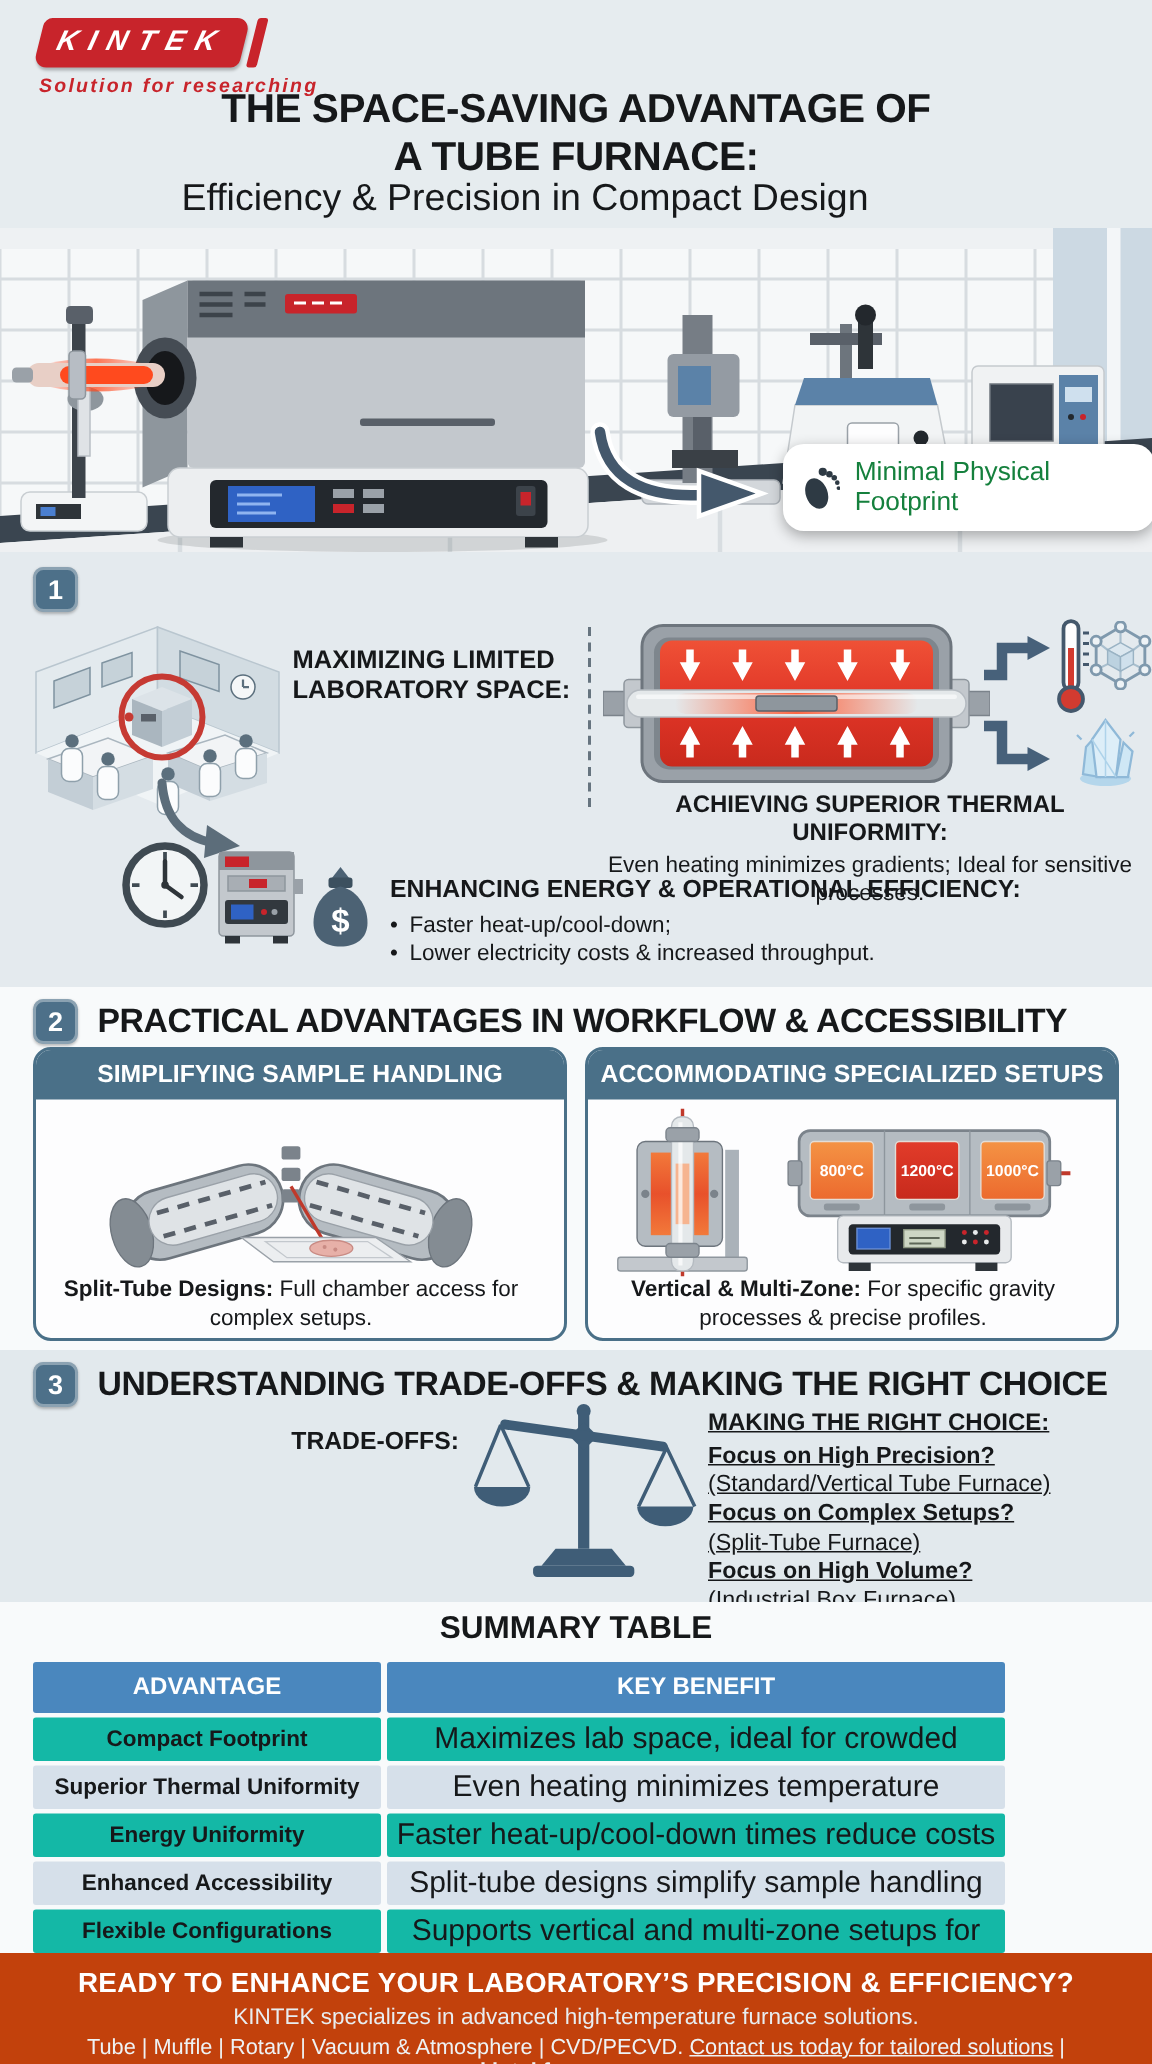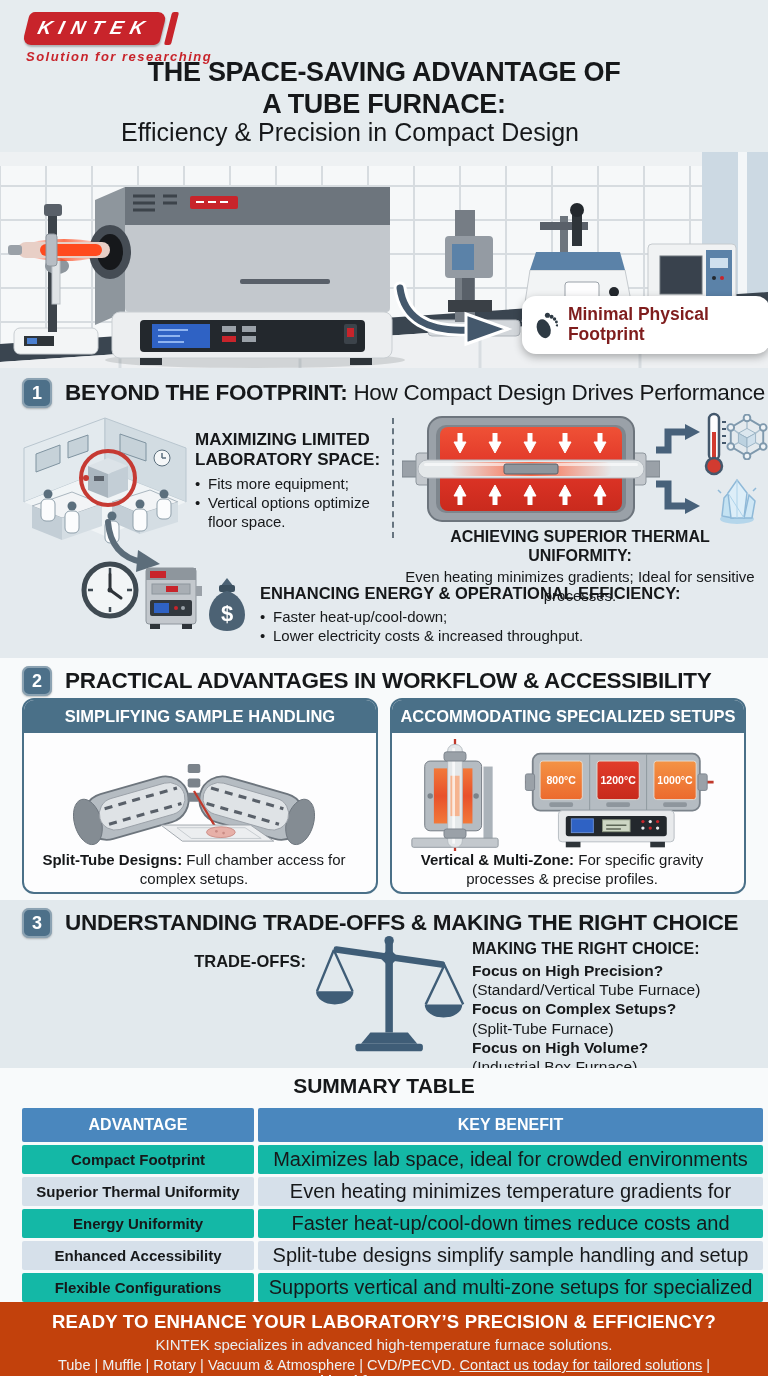--- a/index.html
+++ b/index.html
@@ -15,21 +15,21 @@
   .logo-box span{color:#fff;font-weight:bold;font-style:italic;font-size:19px;letter-spacing:7px;}
   .logo-slash{width:7px;height:33px;background:#c8242b;transform:skew(-14deg);border-radius:2px;}
   .tagline{margin-top:4px;color:#c8242b;font-weight:bold;font-style:italic;font-size:13px;letter-spacing:1.5px;}
   .title{position:absolute;left:0;top:56px;width:768px;text-align:center;font-weight:bold;
          font-size:27px;line-height:1.2;letter-spacing:-.3px;}
   .subtitle{position:absolute;left:0;top:118px;width:700px;text-align:center;font-size:25px;font-weight:normal;}
   
   .hero{top:152px;height:216px;background:#dfe5e9;}
   .callout{position:absolute;left:522px;top:144px;width:224px;background:#fff;border-radius:14px;
            box-shadow:0 3px 9px rgba(0,0,0,.3);display:flex;align-items:center;gap:10px;padding:9px 12px;}
-  .callout .txt{font-weight:bold;font-size:17.5px;line-height:1.13;color:#7f1d1d;}
+  .callout .txt{font-weight:normal;font-size:17.5px;line-height:1.13;color:#15803d;}
   
   .sec-head{position:absolute;left:22px;display:flex;align-items:center;gap:13px;}
   .badge{width:30px;height:30px;border-radius:7px;background:#4d7089;color:#fff;font-weight:bold;
          font-size:18px;line-height:30px;text-align:center;flex:0 0 auto;
          box-shadow:inset 0 0 0 2px rgba(255,255,255,.35),0 1px 2px rgba(0,0,0,.25);}
   .sec-title{font-size:22.5px;letter-spacing:-.3px;white-space:nowrap;}
   .sec-title b{font-weight:bold;}
   .s1{top:368px;height:290px;background:#e4eaee;}
   .s2{top:658px;height:242px;background:#f8fafb;}
   .s3{top:900px;height:168px;background:#e2e9ed;}
@@ -49,21 +49,21 @@
              padding:6px 20px 8px 8px;}
   .card-art{display:flex;align-items:center;justify-content:center;gap:10px;}
   .caption{font-size:15px;line-height:1.25;text-align:center;}
   .caption b{font-weight:bold;}
   
   .tradeoffs{text-align:right;font-size:15.5px;line-height:1.3;}
   .choice{font-size:15.5px;line-height:1.24;}
   .choice .q{font-weight:bold;}
   
   .sum-title{position:absolute;top:6px;left:0;width:768px;text-align:center;font-weight:bold;font-size:21px;}
-  .tbl{position:absolute;left:22px;top:40px;width:741px;}
+  .tbl{position:absolute;left:22px;top:40px;width:648px;}
   .trow{display:flex;gap:4px;margin-bottom:3px;}
   .thead .tc{background:#4a87be;color:#fff;font-weight:bold;font-size:16px;height:34px;line-height:34px;}
   .tc{text-align:center;border-radius:2px;}
   .tc-a{width:232px;flex:0 0 auto;}
   .tc-b{flex:1;}
   .tdata .tc{height:29px;line-height:29px;font-size:20px;}
   .tdata .tc-a{font-weight:bold;font-size:15px;}
   .row-light .tc{background:#14b8a6;}
   .row-dark .tc{background:#d6e0ea;}
   
@@ -202,21 +202,20 @@
           <circle cx="30" cy="17" r="1.9" fill="#2e3a44"></circle>
         <circle cx="31" cy="21.5" r="1.6" fill="#2e3a44"></circle>
       </svg>
       <div class="txt">Minimal Physical Footprint</div>
     </div>
   </div>
 
   <section class="band s1">
     <div class="sec-head" style="top:10px;">
       <div class="badge">1</div>
-      <div class="sec-title"><b>BEYOND THE FOOTPRINT:</b><span> How Compact Design Drives Performance</span></div>
     </div>
 
     <svg class="abs" style="left:16px;top:42px;" width="178" height="160" viewBox="0 0 178 160">
       <polygon points="8,38 89,8 89,60 8,92" fill="#e3eaee" stroke="#b9c6cf"></polygon>
       <polygon points="89,8 170,38 170,92 89,60" fill="#d2dce2" stroke="#b9c6cf"></polygon>
       <polygon points="8,92 89,60 170,92 89,126" fill="#f0f4f6"></polygon>
       <polygon points="20,44 44,35 44,53 20,62" fill="#c6d2d9" stroke="#7f93a0"></polygon>
       <polygon points="52,32 72,25 72,41 52,48" fill="#c6d2d9" stroke="#7f93a0"></polygon>
       <polygon points="104,24 130,33 130,51 104,42" fill="#c6d2d9" stroke="#7f93a0"></polygon>
       <circle cx="146" cy="48" r="8" fill="#f5f7f8" stroke="#5b6f7d"></circle>
@@ -242,24 +241,20 @@
           <rect x="141" y="89" width="14" height="20" rx="5" fill="#fbfcfd" stroke="#8fa0ab"></rect>
         <circle cx="96" cy="106" r="4.5" fill="#5b6f7d"></circle>
           <rect x="89" y="111" width="14" height="22" rx="5" fill="#fbfcfd" stroke="#8fa0ab"></rect>
       </g>
       <circle cx="92" cy="68" r="27" fill="none" stroke="#c63a33" stroke-width="4"></circle>
       <circle cx="70" cy="68" r="3" fill="#c63a33"></circle>
     </svg>
 
     <div class="abs" style="left:195px;top:62px;width:202px;">
       <div class="blockhead" style="font-size:17px;">MAXIMIZING LIMITED LABORATORY SPACE:</div>
-      <div class="bullets">
-        <div>Fits more equipment;</div>
-        <div>Vertical options optimize floor space.</div>
-      </div>
     </div>
 
     <div class="abs" style="left:392px;top:50px;height:120px;border-left:2px dashed #66747f;"></div>
 
     <svg class="abs" style="left:402px;top:45px;" width="258" height="112" viewBox="0 0 258 112">
       <defs>
         <linearGradient id="redGrad" x1="0" y1="0" x2="0" y2="1">
           <stop offset="0" stop-color="#ef5136"></stop>
             <stop offset="0.5" stop-color="#e03527"></stop>
             <stop offset="1" stop-color="#c92a1d"></stop>
@@ -506,21 +501,21 @@
       <polygon points="78,16 88,26 78,36 68,26" fill="#3f5d77"></polygon>
       <rect x="18" y="22" width="120" height="7" rx="3" fill="#3f5d77" transform="rotate(8 78 26)"></rect>
       <path d="M19,18 L1,62 M19,18 L39,62" stroke="#3f5d77" stroke-width="2.5" fill="none"></path>
       <path d="M0,62 A20 14 0 0 0 40,62 Z" fill="#3f5d77"></path>
       <path d="M137,34 L117,76 L137,34 L157,76" stroke="#3f5d77" stroke-width="2.5" fill="none"></path>
       <path d="M116,76 A20 14 0 0 0 156,76 Z" fill="#3f5d77"></path>
       <polygon points="58,106 98,106 108,118 48,118" fill="#3f5d77"></polygon>
       <rect x="42" y="118" width="72" height="8" rx="3" fill="#3f5d77"></rect>
     </svg>
 
-    <div class="abs choice" style="left:472px;top:40px;width:288px;">
+    <div class="abs choice" style="left:472px;top:40px;width:288px;text-decoration:underline;">
       <div class="blockhead" style="font-size:16px;margin-bottom:2px;">MAKING THE RIGHT CHOICE:</div>
       <div class="q">Focus on High Precision?</div>
       <div>(Standard/Vertical Tube Furnace)</div>
       <div class="q">Focus on Complex Setups?</div>
       <div>(Split-Tube Furnace)</div>
       <div class="q">Focus on High Volume?</div>
       <div>(Industrial Box Furnace).</div>
     </div>
   </section>
 

